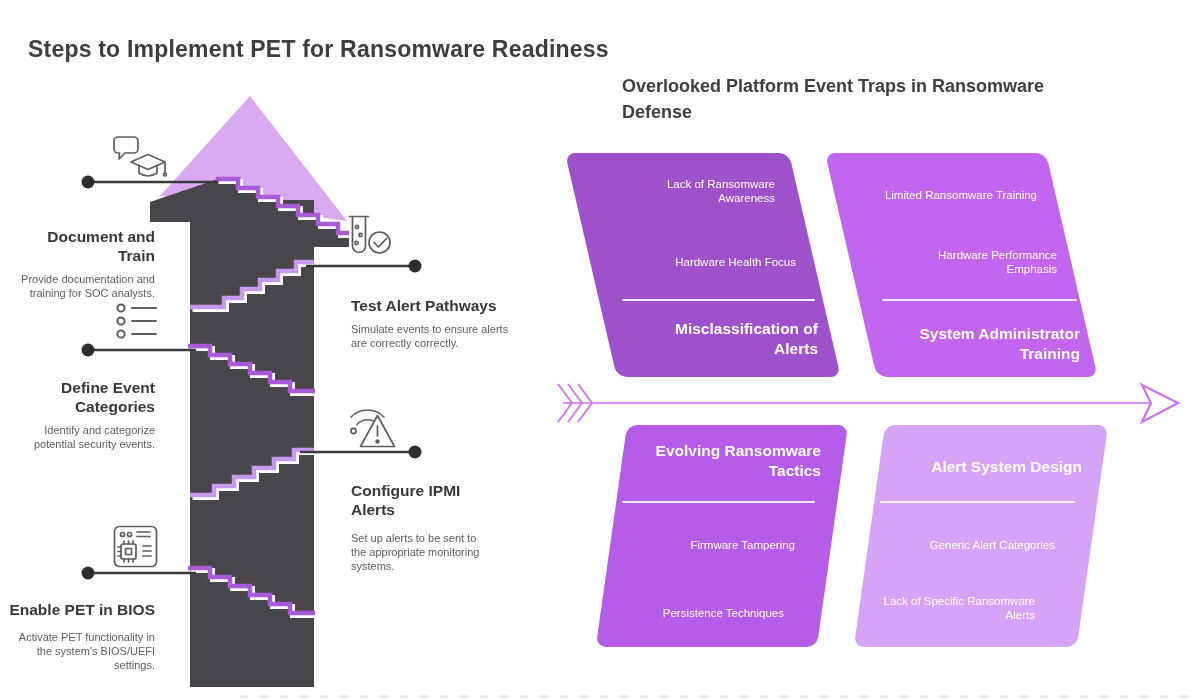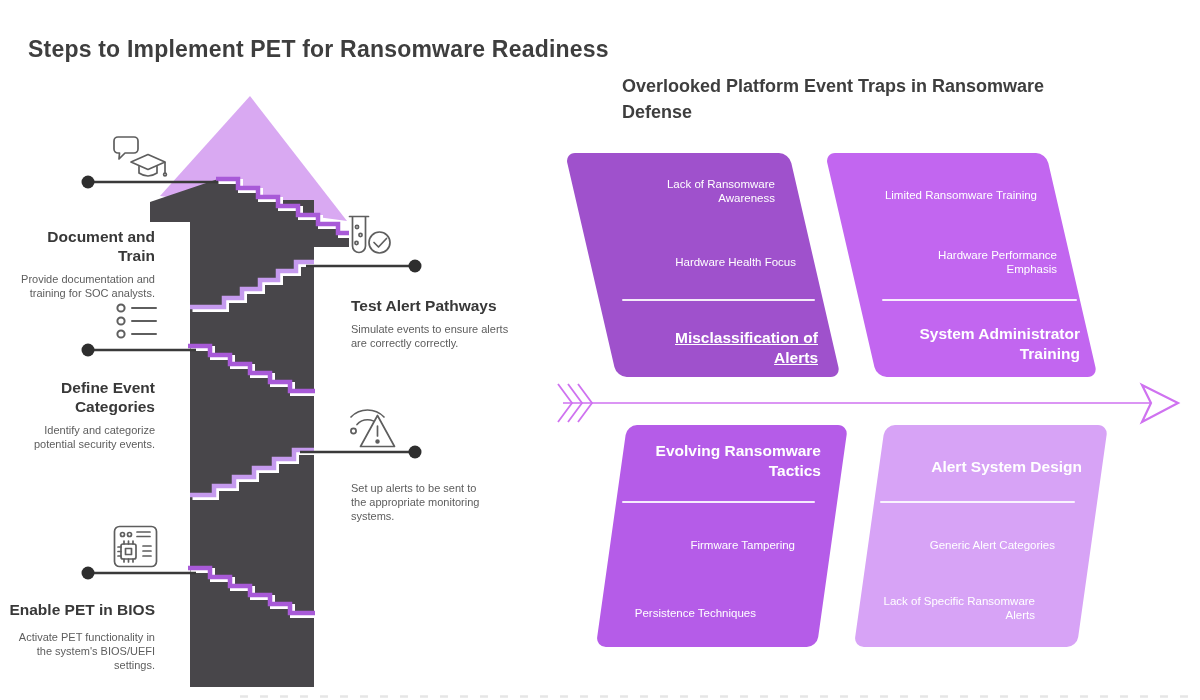--- a/index.html
+++ b/index.html
@@ -27,27 +27,27 @@
   .b4{left:885px;top:425px;width:223px;height:222px;transform:skewX(-8deg);transform-origin:0 0;}
   .divider{position:absolute;height:2px;background:rgba(255,255,255,.88);border-radius:1px;}
   .d1{left:622px;top:299px;width:193px;}
   .d2{left:882px;top:299px;width:195px;}
   .d3{left:622px;top:501px;width:193px;}
   .d4{left:880px;top:501px;width:195px;}
   .bt{position:absolute;color:#fff;font-size:11.5px;line-height:14px;text-align:right;}
   .bh{position:absolute;color:#fff;font-size:15.5px;font-weight:bold;line-height:20px;text-align:right;}
   .t1a{right:425px;top:177px;width:130px;}
   .t1b{right:404px;top:255px;width:170px;}
-  .h1{right:382px;top:328px;width:175px;text-decoration:underline;}
+  .h1{right:382px;top:319px;width:175px;}
   .t2a{right:163px;top:188px;width:210px;}
   .t2b{right:143px;top:248px;width:140px;}
   .h2{right:120px;top:324px;width:195px;}
   .h3{right:379px;top:441px;width:180px;}
   .t3a{right:405px;top:538px;width:170px;}
-  .t3b{right:444px;top:606px;width:175px;}
+  .t3b{right:416px;top:606px;width:175px;}
   .h4{right:118px;top:457px;width:210px;}
   .t4a{right:145px;top:538px;width:190px;}
   .t4b{right:165px;top:594px;width:170px;}
 </style>
 </head>
 <body>
 
 <div class="canvas">
 
   <svg width="1200" height="700" viewBox="0 0 1200 700">
@@ -161,20 +161,21 @@
   </div>
   <div class="step s3">
     <div class="step-h">Enable PET in BIOS</div>
     <div class="step-d">Activate PET functionality in the system's BIOS/UEFI settings.</div>
   </div>
   <div class="step s4">
     <div class="step-h">Test Alert Pathways</div>
     <div class="step-d">Simulate events to ensure alerts are correctly correctly.</div>
   </div>
   <div class="step s5">
+    <div class="step-h">Configure IPMI Alerts</div>
     <div class="step-d">Set up alerts to be sent to the appropriate monitoring systems.</div>
   </div>
 
   <div class="title-right">Overlooked Platform Event Traps in Ransomware Defense</div>
 
   <div class="boxbg b1" style="background: rgb(159, 81, 204);"></div>
   <div class="boxbg b2" style="background: rgb(194, 102, 240);"></div>
   <div class="boxbg b3" style="background: rgb(181, 92, 232);"></div>
   <div class="boxbg b4" style="background: rgb(215, 163, 246);"></div>
 

